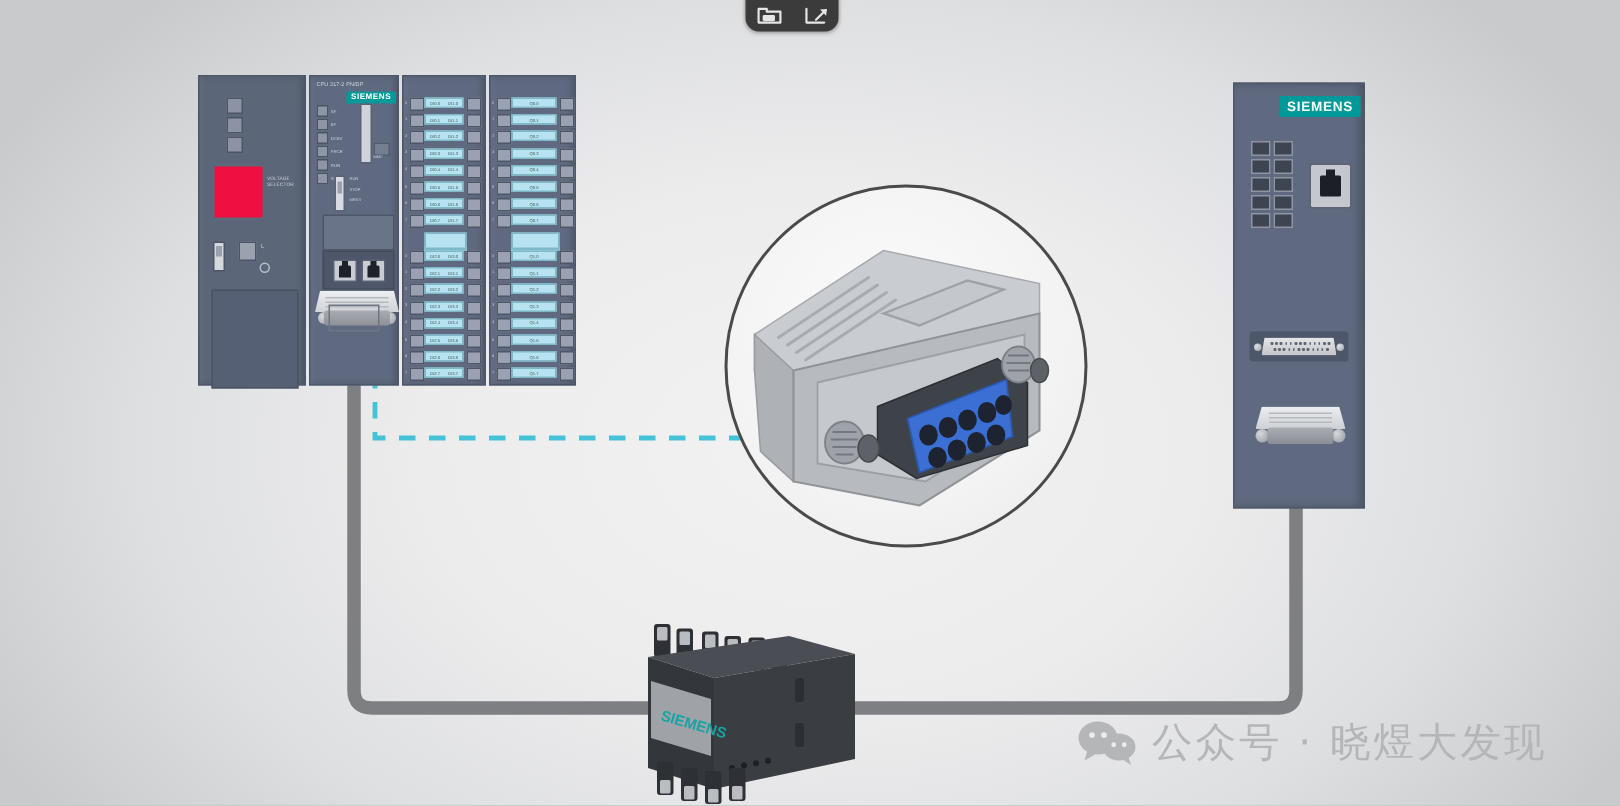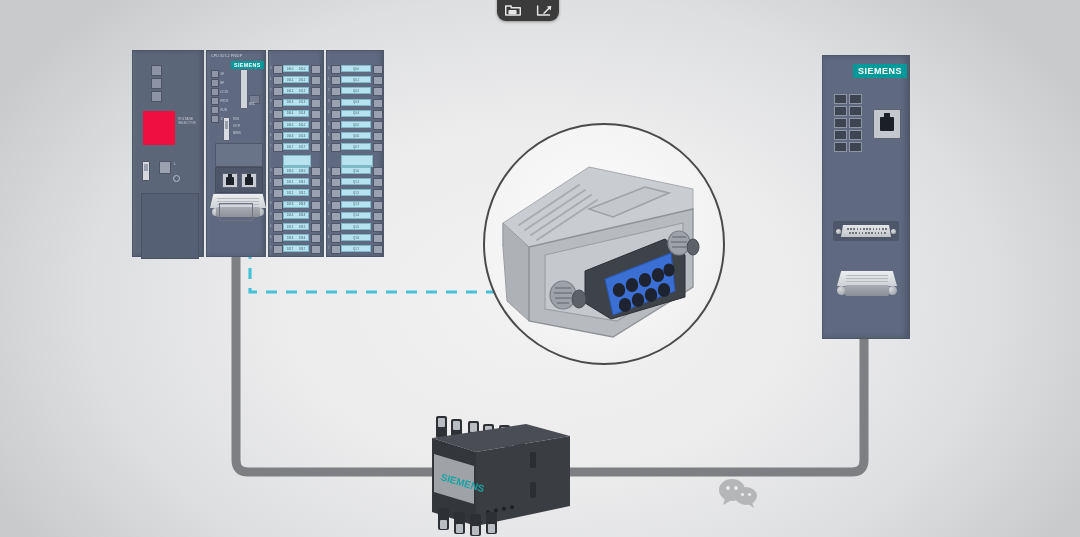--- a/index.html
+++ b/index.html
@@ -641,15 +641,16 @@
         <ellipse cx="14" cy="13" rx="13" ry="11" fill="#b5b6b8"></ellipse>
         <polygon points="7,21 5,28 12,24" fill="#b5b6b8"></polygon>
         <circle cx="10" cy="11" r="1.9" fill="#ececed"></circle>
         <circle cx="18" cy="11" r="1.9" fill="#ececed"></circle>
         <ellipse cx="28" cy="19" rx="11" ry="9" fill="#b5b6b8"></ellipse>
         <polygon points="34,25 36,31 30,27" fill="#b5b6b8"></polygon>
         <circle cx="24.5" cy="17.5" r="1.6" fill="#ececed"></circle>
         <circle cx="31.5" cy="17.5" r="1.6" fill="#ececed"></circle>
       </svg>
     </span>
+    <span>公众号 · 晓煜大发现</span>
   </div>
 
 </div>
 
 </body></html>

